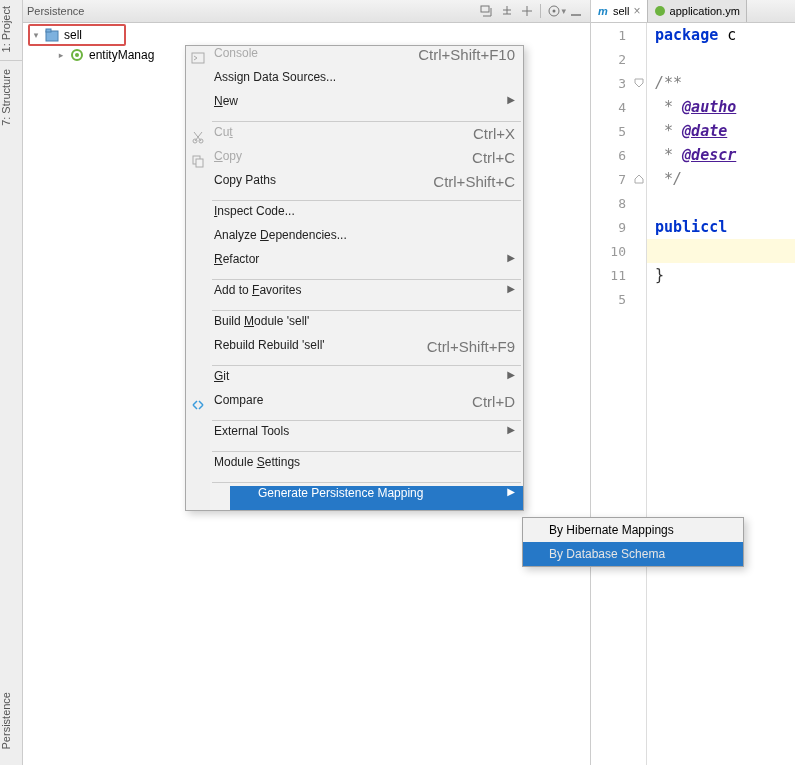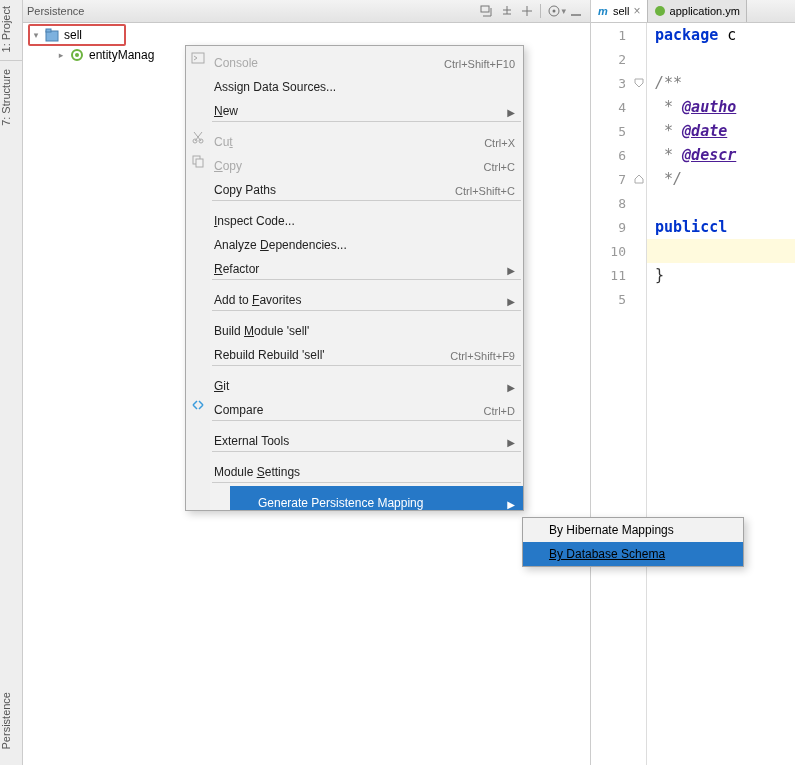--- a/index.html
+++ b/index.html
@@ -132,42 +132,42 @@
 .icon-bar {
   position: absolute;
   left: 0;
   top: 0;
   bottom: 0;
   width: 24px;
   background: #f0f0f0;
 }
 .menu-item {
   display: flex;
-  align-items: flex-end;
+  align-items: flex-start;
   height: 24px;
   padding: 0 8px 0 28px;
   font-size: 12px;
   color: #222;
   position: relative;
   cursor: pointer;
 }
 .menu-item.disabled { color: #aaa; }
 .menu-item .mi-icon {
   position: absolute;
   left: 4px;
   top: 4px;
   width: 16px;
   height: 16px;
   display: flex;
   align-items: center;
   justify-content: center;
   color: #888;
 }
 .menu-item .mi-label { flex: 1; }
-.menu-item .mi-shortcut { color: #777; font-size: 11px; }
+.menu-item .mi-shortcut { color: #777; font-size: 15px; }
 .menu-item .mi-arrow {
   color: #666;
   font-size: 10px;
   margin-left: 4px;
 }
 .menu-sep {
   height: 1px;
   background: #ccc;
   margin: 3px 2px 3px 26px;
 }
@@ -190,22 +190,21 @@
 .sub-item {
   display: flex;
   align-items: center;
   height: 24px;
   padding: 0 8px 0 26px;
   font-size: 12px;
   cursor: pointer;
 }
 .sub-item.selected {
   background: #2678c7;
-  color: #000000;
-  text-decoration: underline;
+  color: #e5e5e5;
 }
 .editor-panel {
   flex: 1;
   display: flex;
   flex-direction: column;
   overflow: hidden;
 }
 .editor-tabs {
   height: 22px;
   background: linear-gradient(#f3f3f3, #e3e3e3);

